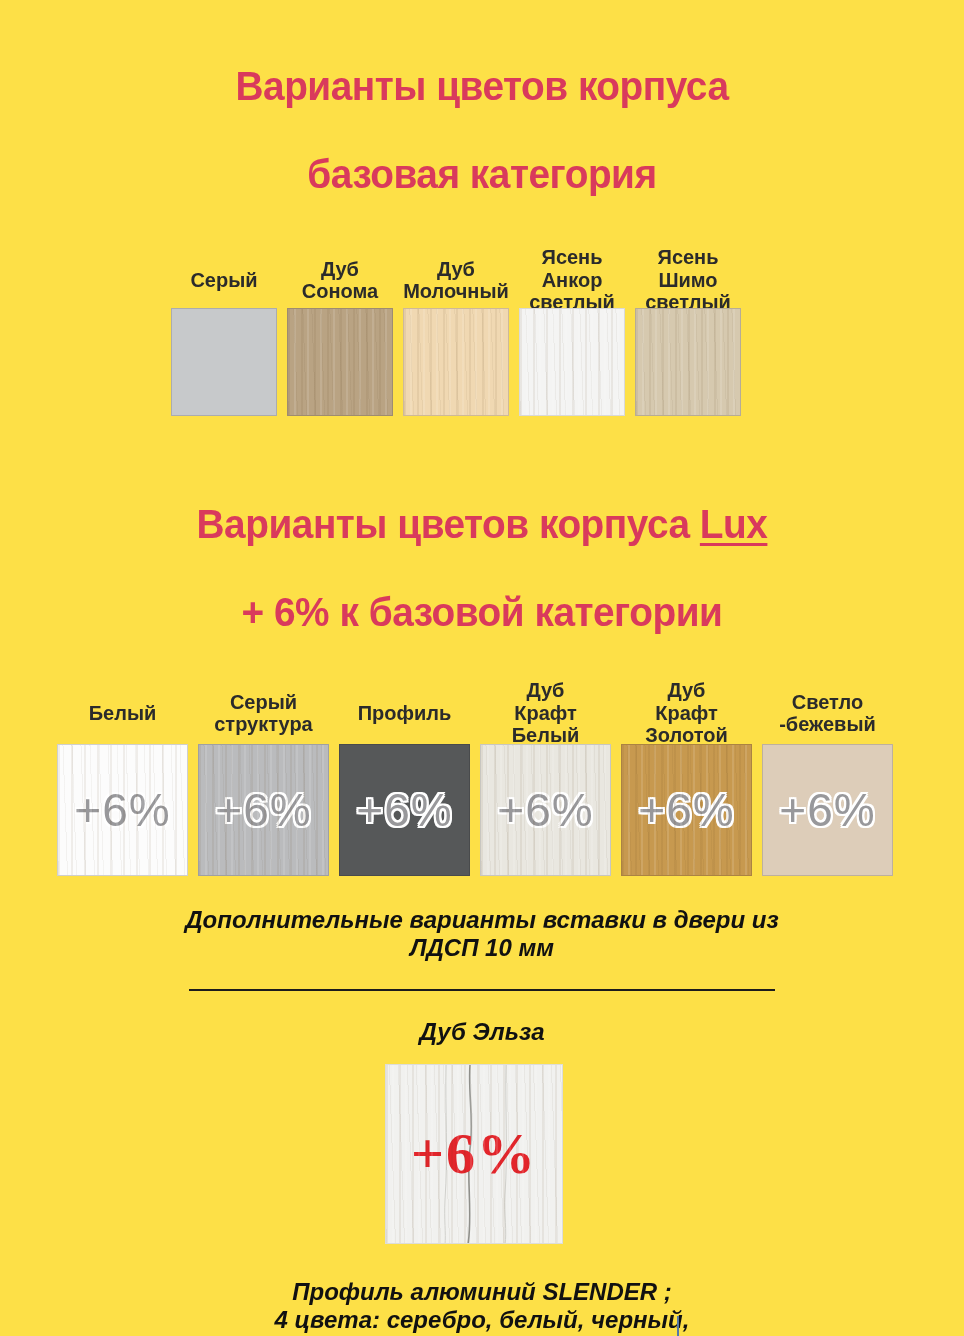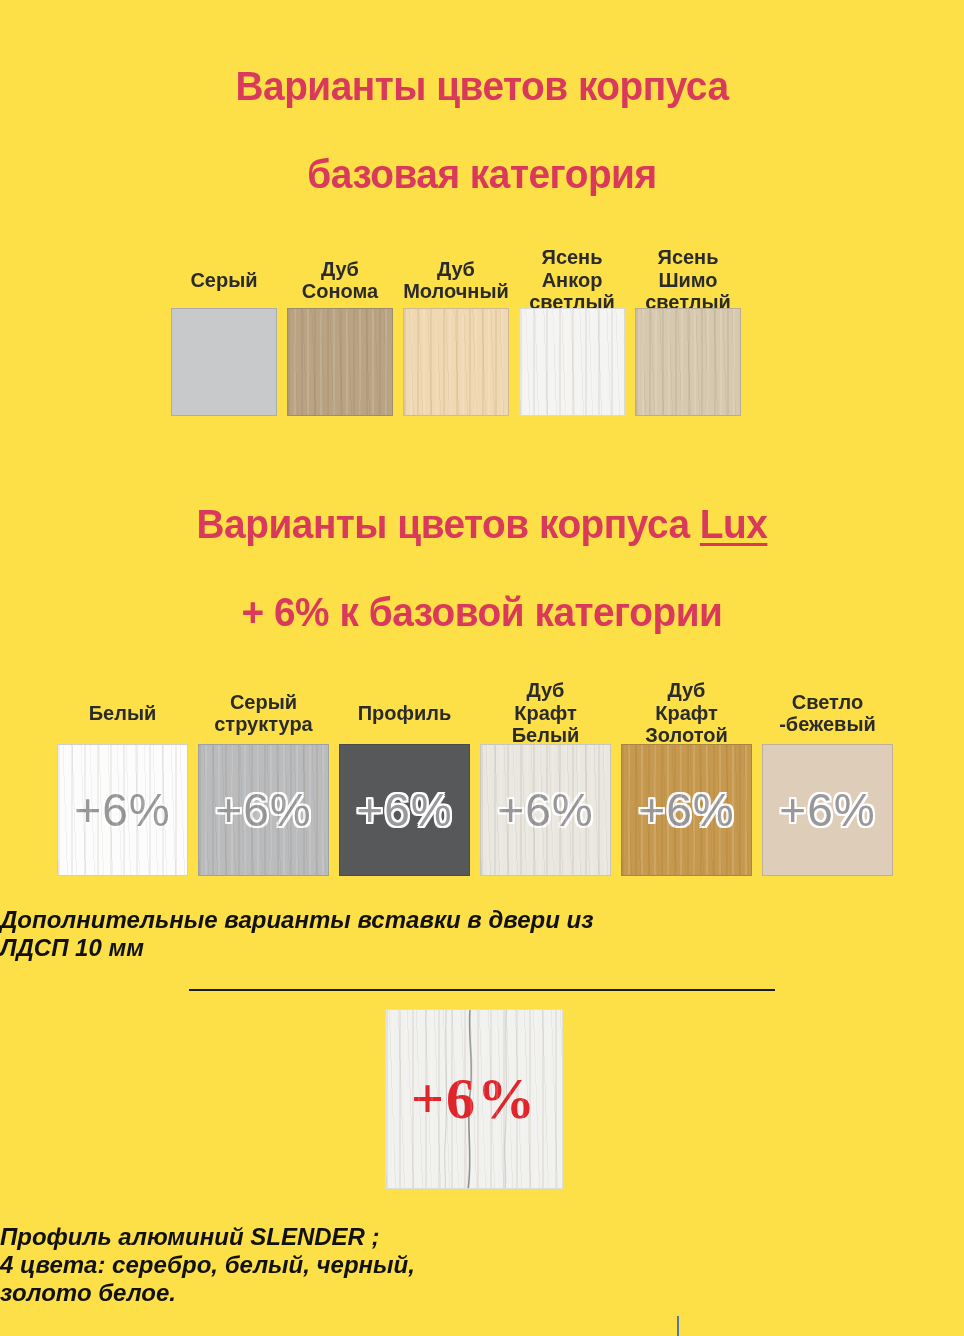--- a/index.html
+++ b/index.html
@@ -67,21 +67,21 @@
   
   .plus{
     position:absolute;inset:0;display:flex;align-items:center;justify-content:center;
     font-size:46px;font-weight:400;color:#98989b;letter-spacing:1px;
     text-shadow:-2px -2px 0 #fff,2px -2px 0 #fff,-2px 2px 0 #fff,2px 2px 0 #fff,
                 -2px 0 0 #fff,2px 0 0 #fff,0 -2px 0 #fff,0 2px 0 #fff;
   }
 
   
   .doc-heading{
-    text-align:left;font-weight:bold;font-style:italic;color:#111;
+    text-align:center;font-weight:bold;font-style:italic;color:#111;
     font-size:24px;line-height:1.18;white-space:pre-line;
   }
   #ldsp-heading{ margin-top:30px; }
   .rule{height:2px;background:#1c1c1c;border:none;margin:0 auto;}
   #rule-1{width:586px;margin-top:26px;}
   #elza-title{ margin-top:27px; }
 
   
   #elza-wrap{display:flex;justify-content:center;margin-top:18px;transform:translateX(-8px);}
   #elza-swatch{
@@ -184,20 +184,21 @@
       <div class="swatch" style="background: rgb(221, 205, 185);">
         <span class="plus">+6%</span>
       </div>
     </div>
   </div>
 
   <div class="doc-heading" id="ldsp-heading">Дополнительные варианты вставки в двери из
 ЛДСП 10 мм</div>
   <hr class="rule" id="rule-1">
 
+  <div class="doc-heading" id="elza-title">Дуб Эльза</div>
 
   <div id="elza-wrap">
     <div class="swatch wood" id="elza-swatch" style="background: rgb(241, 241, 239);">
       <svg class="crack" width="178" height="180" viewBox="0 0 178 180">
         <path d="M84,0 C82,28 88,55 84,84 C80,114 87,146 82,180" stroke="#8f8f8a" stroke-width="1.6" fill="none"></path>
         <path d="M60,0 C59,45 62,90 59,135 C58,155 60,168 59,180" stroke="#c9c9c4" stroke-width="1" fill="none"></path>
         <path d="M120,0 C119,40 122,85 119,130 C118,150 121,166 119,180" stroke="#cfcfca" stroke-width="1" fill="none"></path>
       </svg>
       <span class="red-badge" style="color: rgb(227, 37, 43);">+6%</span>
     </div>

